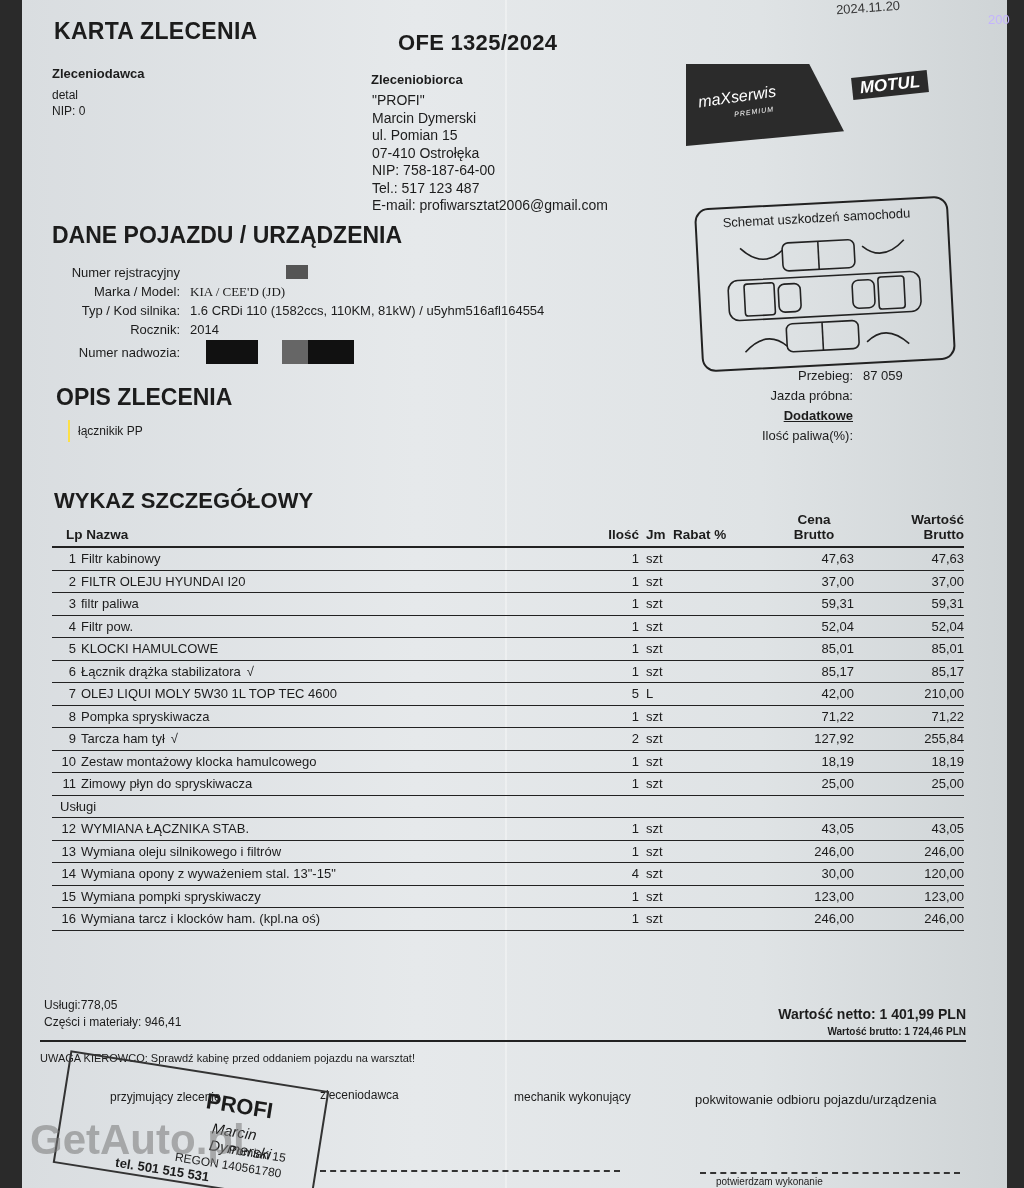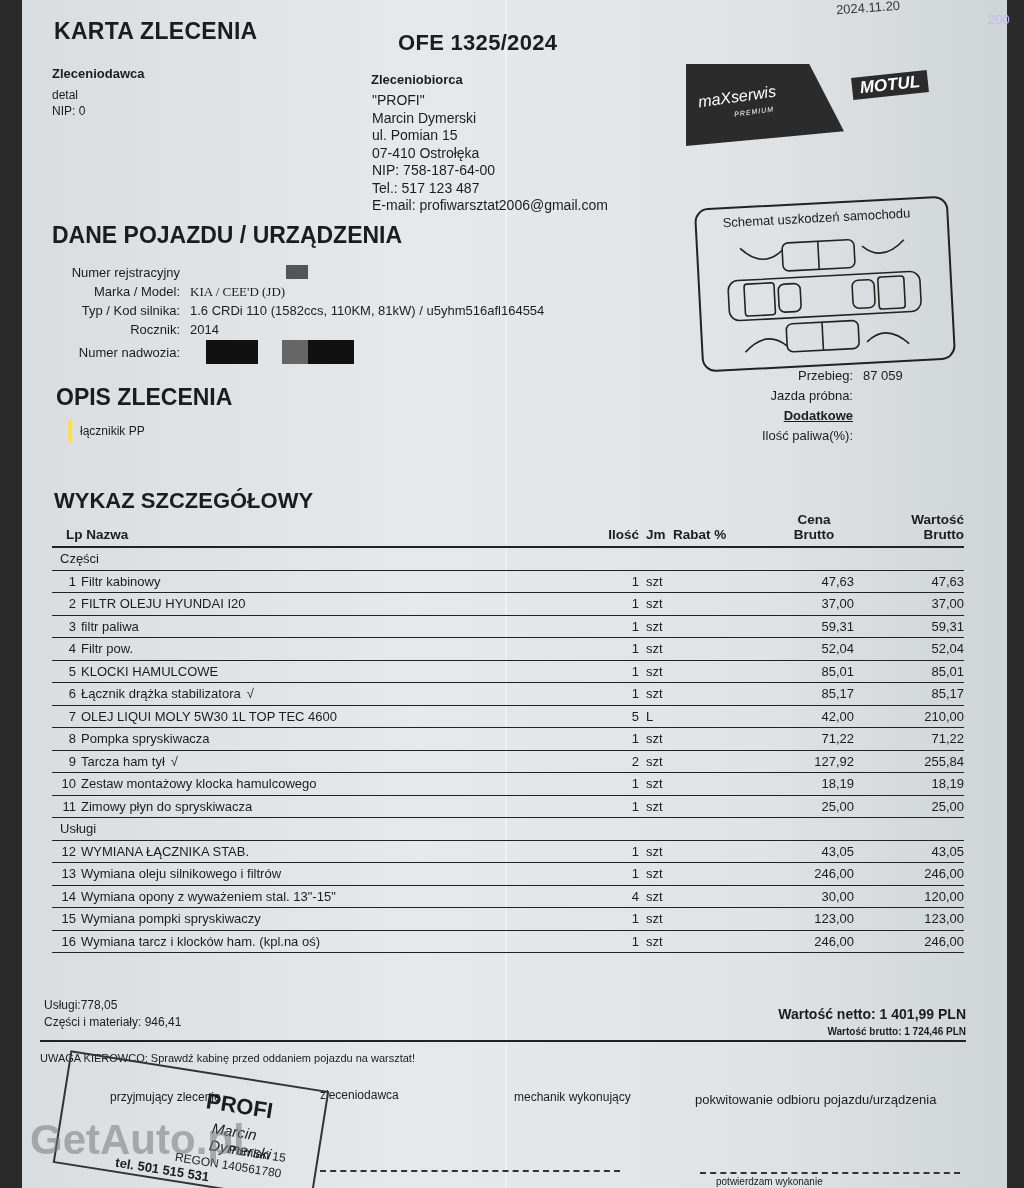--- a/index.html
+++ b/index.html
@@ -112,44 +112,41 @@
   <div style="display:flex;height:20px;">
     <span style="width:113px;text-align:right;">Przebieg:</span>
     <span style="margin-left:10px;">87 059</span>
   </div>
   <div style="width:113px;text-align:right;height:20px;">Jazda próbna:</div>
   <div style="margin-left:40px;width:73px;text-align:right;font-weight:bold;text-decoration:underline;height:20px;">Dodatkowe</div>
   <div style="width:113px;text-align:right;">Ilość paliwa(%):</div>
 </div>
 
 <div class="abs sec-title" style="left:56px;top:384px;">OPIS ZLECENIA</div>
-<div class="abs" style="left:68px;top:420px;border-left:4px solid #fde047;padding:4px 0 4px 8px;font-size:12px;">łącznikik PP</div>
+<div class="abs" style="left:68px;top:420px;border-left:2px solid #fde047;padding:4px 0 4px 8px;font-size:12px;">łącznikik PP</div>
 
 <div class="abs sec-title" style="left:54px;top:488px;font-size:22px;">WYKAZ SZCZEGÓŁOWY</div>
 
 <table class="items">
   <thead>
     <tr>
       <th colspan="2" style="padding-left:14px;">Lp Nazwa</th>
       <th class="c-q">Ilość</th>
       <th class="c-jm" style="width:128px;"><span>Jm</span> &nbsp;<span>Rabat %</span></th>
       <th class="c-price" style="text-align:center;">
           <div>Cena</div>
           <div>Brutto</div>
         </th>
       <th class="c-val" style="text-align:right;">
           <div>Wartość</div>
           <div>Brutto</div>
         </th>
     </tr>
   </thead>
   <tbody id="items-body">
-      <tr class="grp">
-        <td colspan="6">Części</td>
-      </tr>
       <tr>
         <td class="c-lp"><span>1</span></td>
         <td><span>Filtr kabinowy</span></td>
         <td class="c-q"><span>1</span></td>
         <td class="c-jm"><span>szt</span></td>
         <td class="c-price"><span>47,63</span></td>
         <td class="c-val"><span>47,63</span></td>
       </tr>
       <tr>
         <td class="c-lp"><span>2</span></td>

